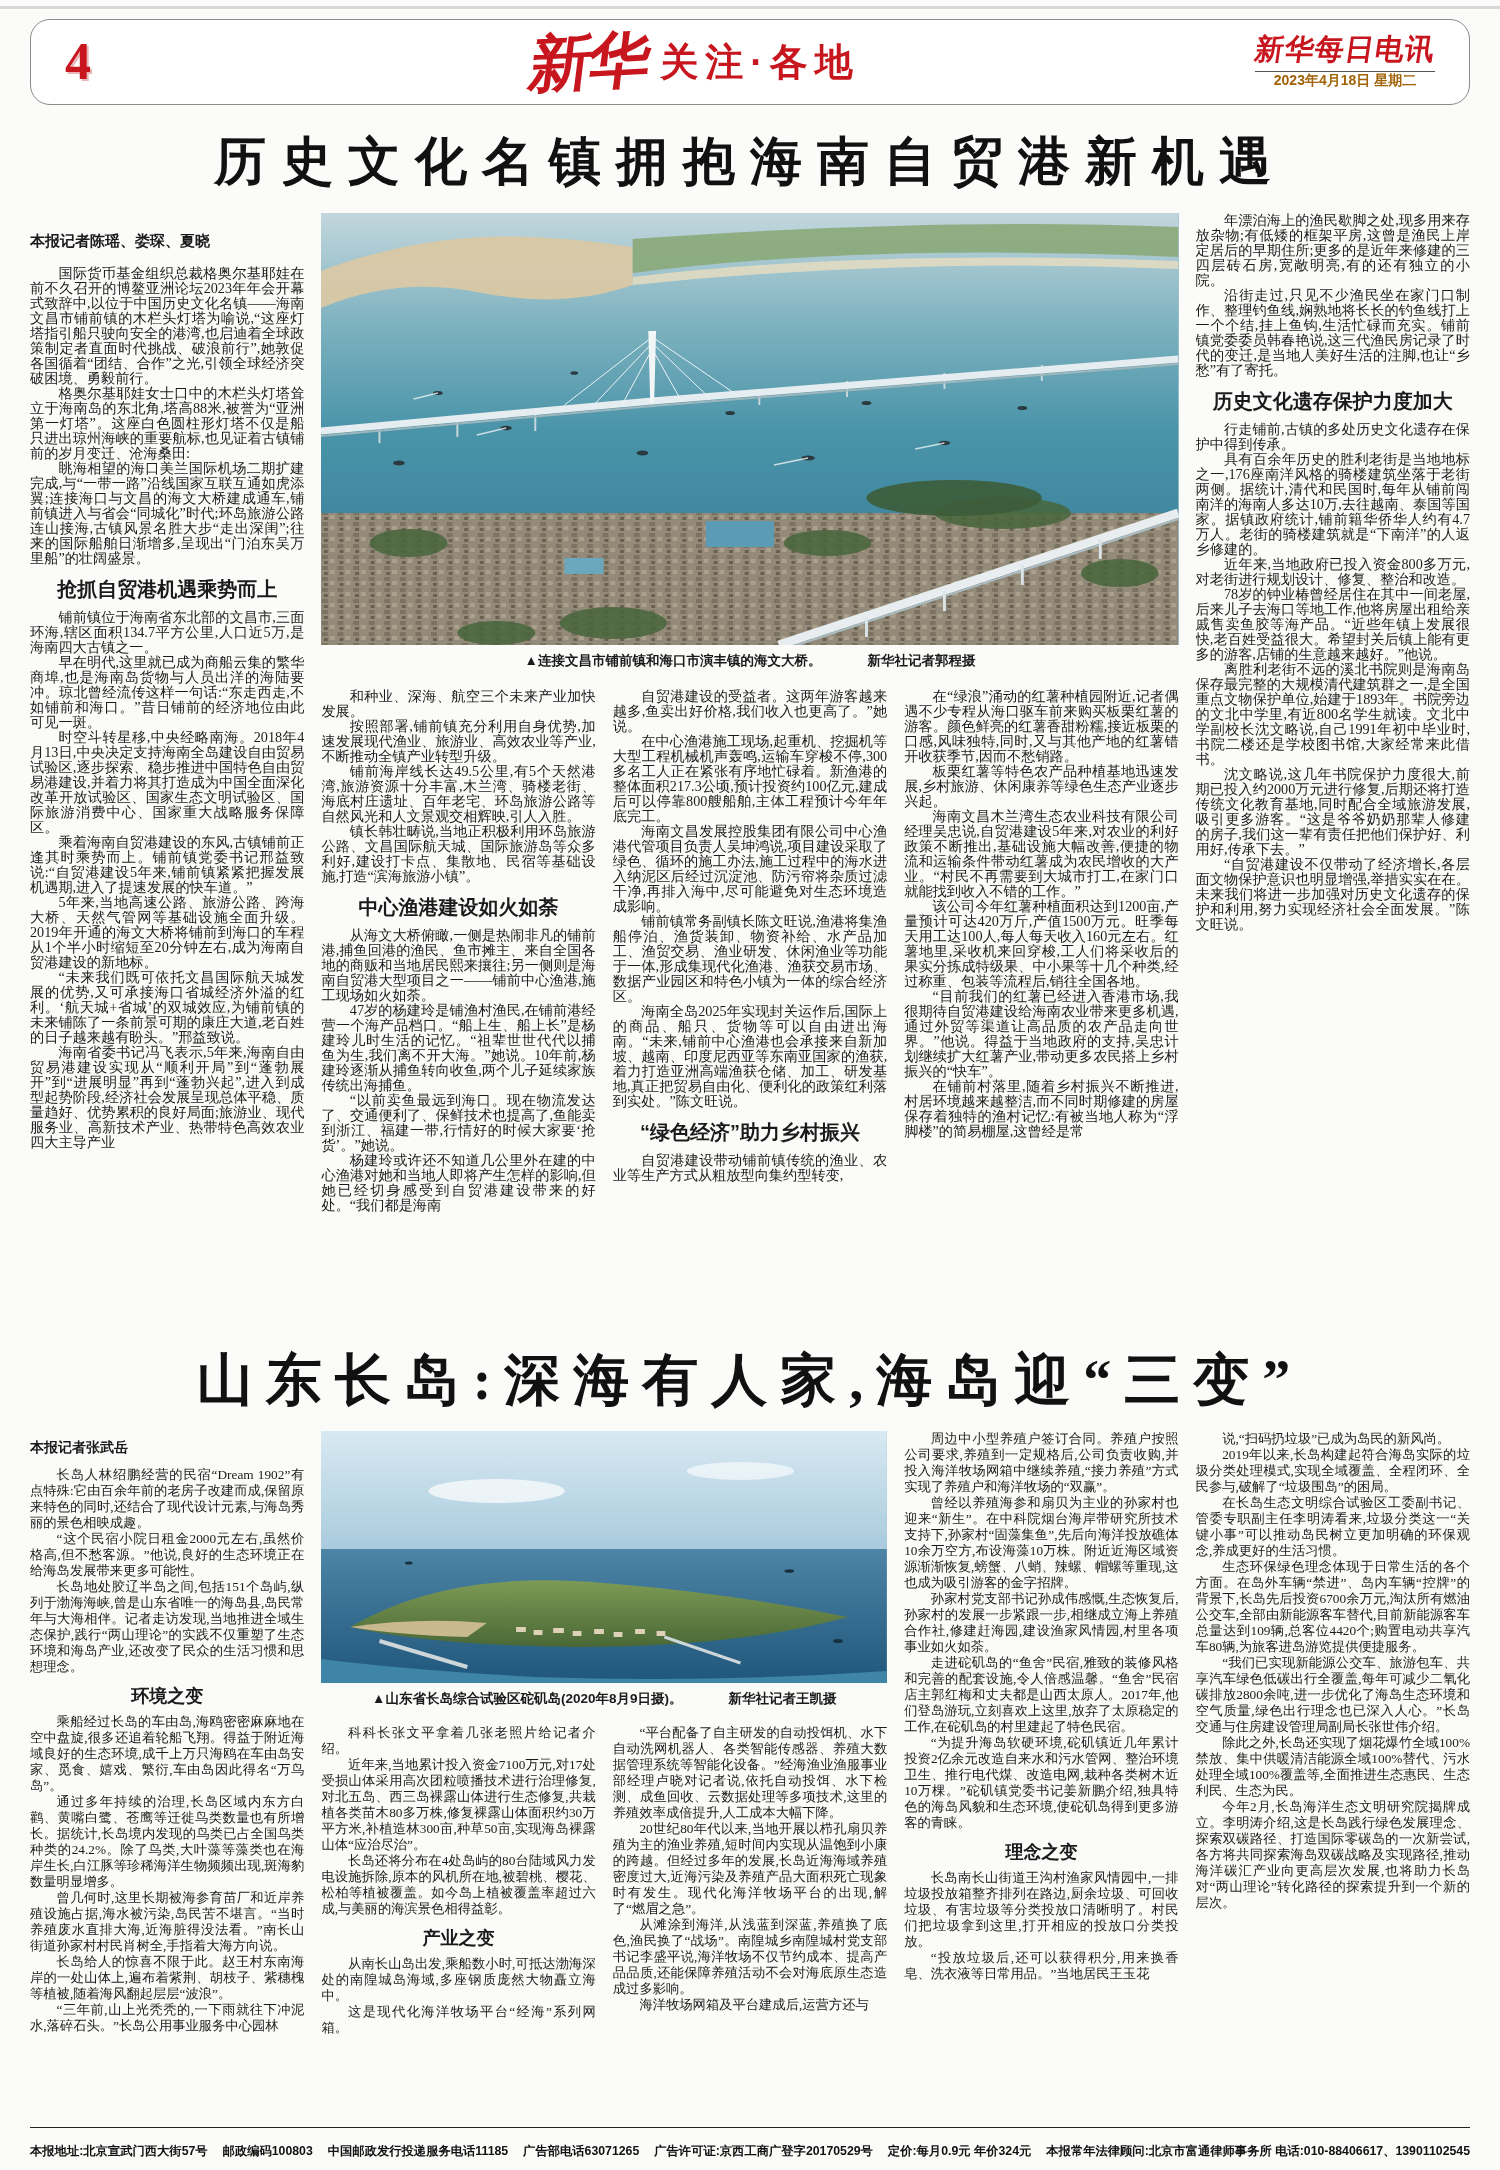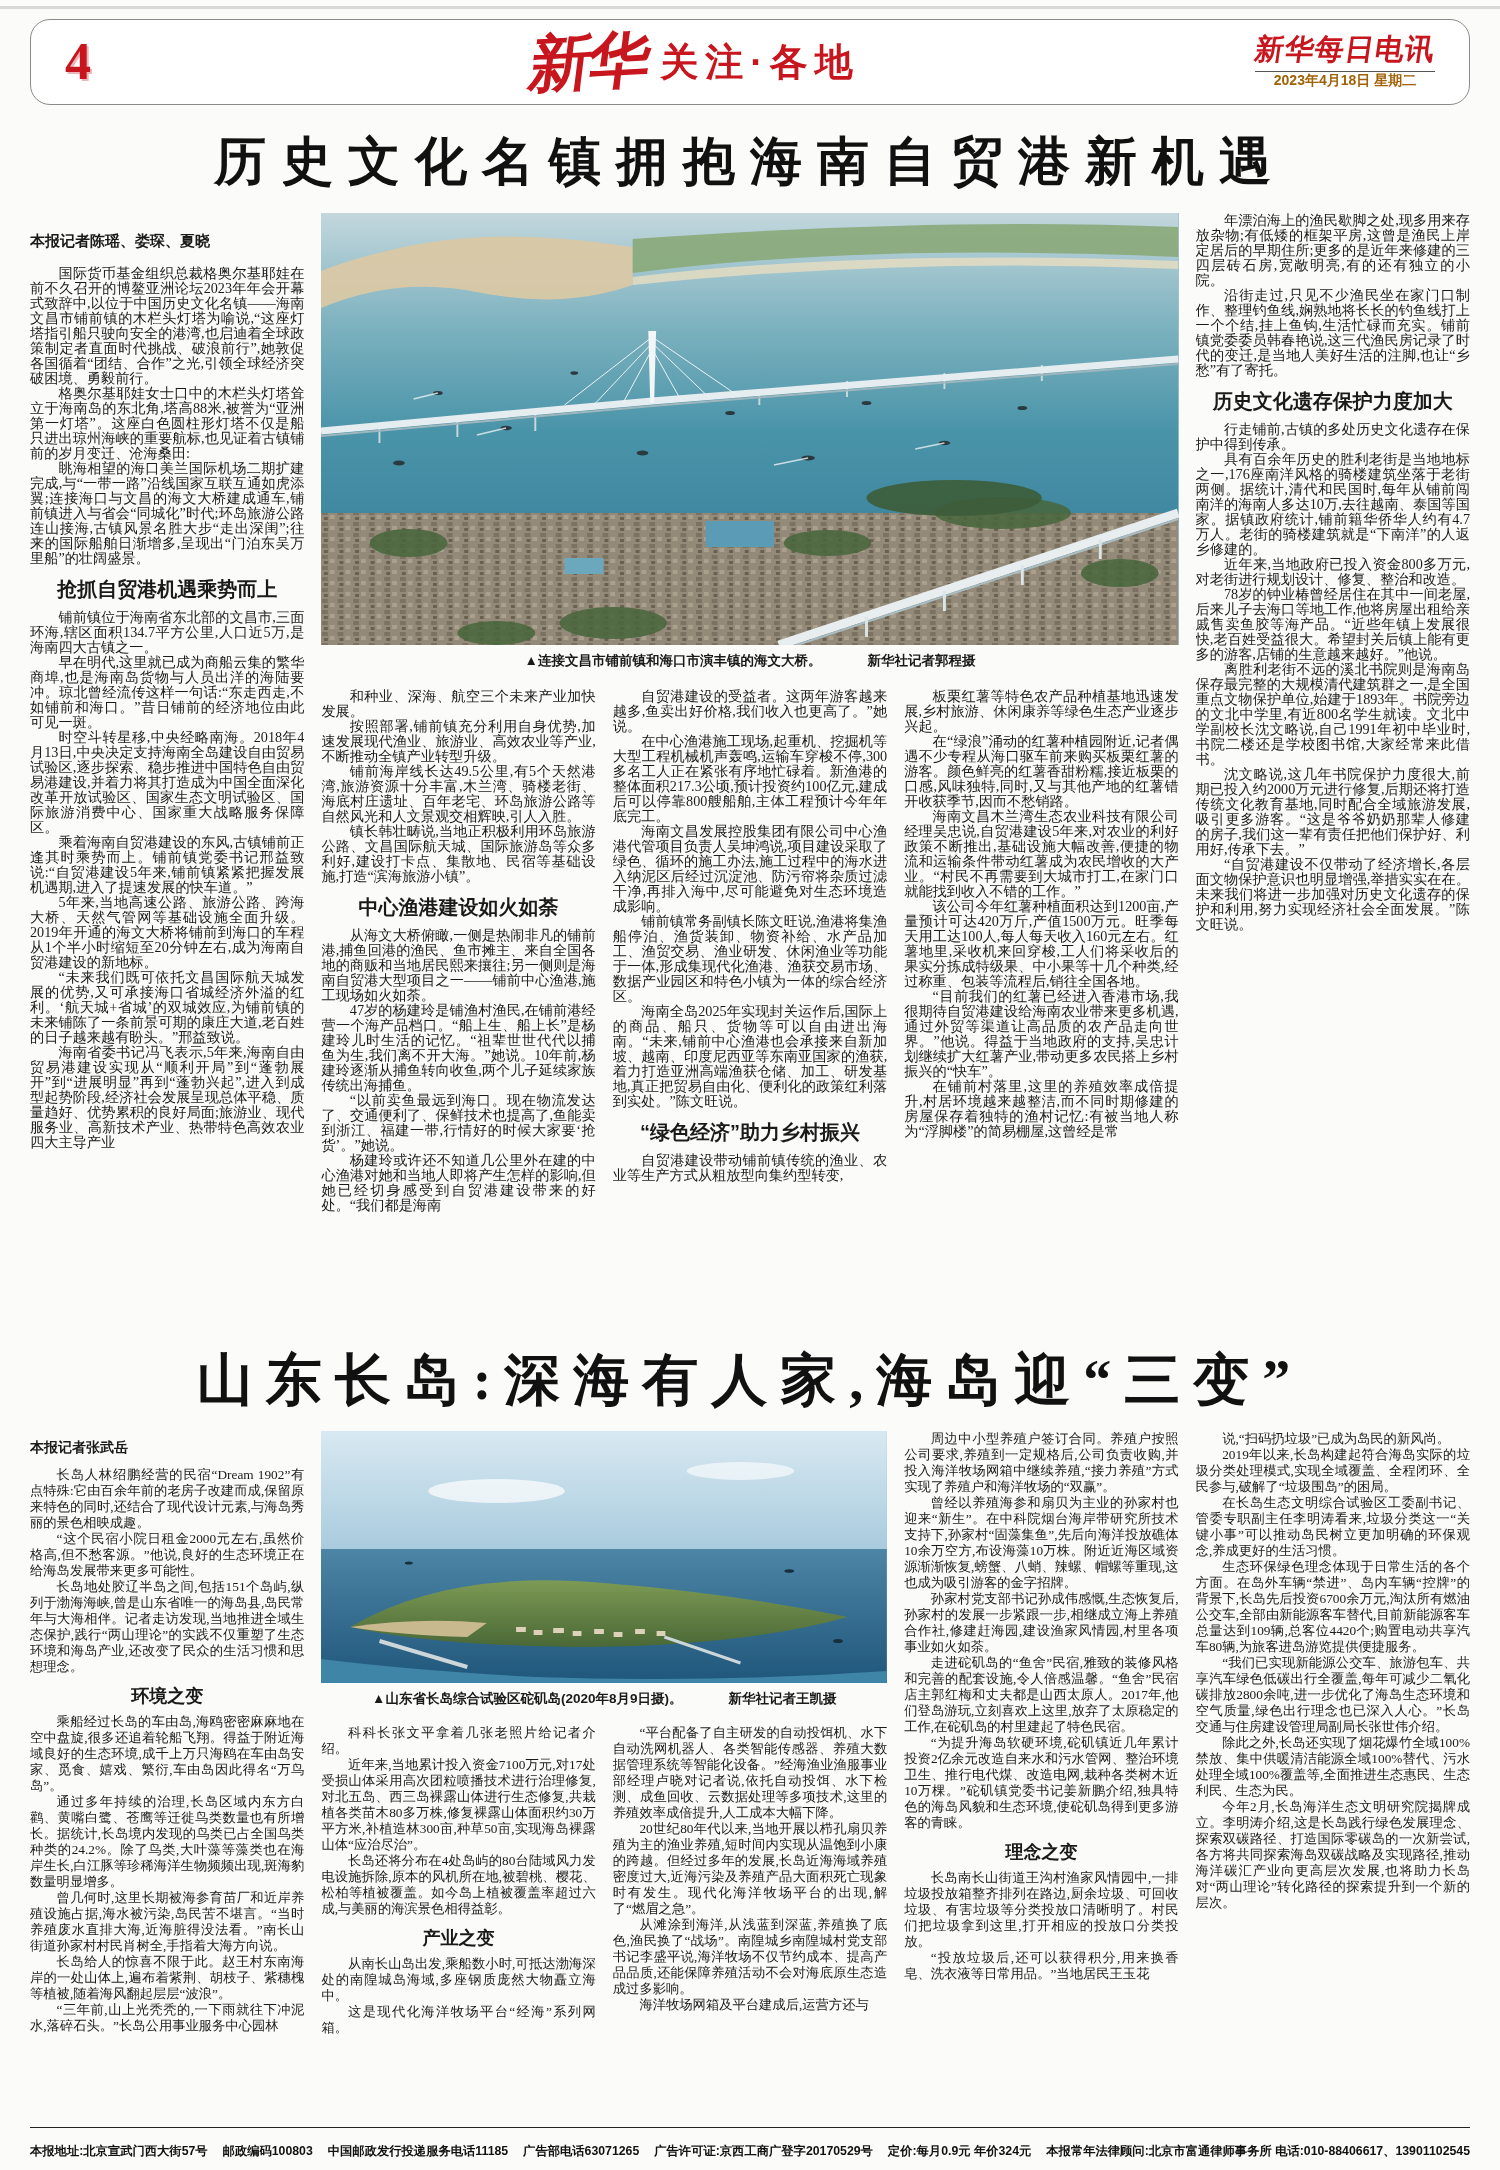--- a/index.html
+++ b/index.html
@@ -221,26 +221,26 @@
     <div class="col col-2">
       <p class="para">自贸港建设的受益者。这两年游客越来越多,鱼卖出好价格,我们收入也更高了。”她说。</p>
       <p class="para">在中心渔港施工现场,起重机、挖掘机等大型工程机械机声轰鸣,运输车穿梭不停,300多名工人正在紧张有序地忙碌着。新渔港的整体面积217.3公顷,预计投资约100亿元,建成后可以停靠800艘船舶,主体工程预计今年年底完工。</p>
       <p class="para">海南文昌发展控股集团有限公司中心渔港代管项目负责人吴坤鸿说,项目建设采取了绿色、循环的施工办法,施工过程中的海水进入纳泥区后经过沉淀池、防污帘将杂质过滤干净,再排入海中,尽可能避免对生态环境造成影响。</p>
       <p class="para">铺前镇常务副镇长陈文旺说,渔港将集渔船停泊、渔货装卸、物资补给、水产品加工、渔贸交易、渔业研发、休闲渔业等功能于一体,形成集现代化渔港、渔获交易市场、数据产业园区和特色小镇为一体的综合经济区。</p>
       <p class="para">海南全岛2025年实现封关运作后,国际上的商品、船只、货物等可以自由进出海南。“未来,铺前中心渔港也会承接来自新加坡、越南、印度尼西亚等东南亚国家的渔获,着力打造亚洲高端渔获仓储、加工、研发基地,真正把贸易自由化、便利化的政策红利落到实处。”陈文旺说。</p>
       <h3 class="crosshead">“绿色经济”助力乡村振兴</h3>
       <p class="para">自贸港建设带动铺前镇传统的渔业、农业等生产方式从粗放型向集约型转变,</p>
     </div>
     <div class="col col-3">
+      <p class="para">在“绿浪”涌动的红薯种植园附近,记者偶遇不少专程从海口驱车前来购买板栗红薯的游客。颜色鲜亮的红薯香甜粉糯,接近板栗的口感,风味独特,同时,又与其他产地的红薯错开收获季节,因而不愁销路。</p>
       <p class="para">板栗红薯等特色农产品种植基地迅速发展,乡村旅游、休闲康养等绿色生态产业逐步兴起。</p>
-      <p class="para">在“绿浪”涌动的红薯种植园附近,记者偶遇不少专程从海口驱车前来购买板栗红薯的游客。颜色鲜亮的红薯香甜粉糯,接近板栗的口感,风味独特,同时,又与其他产地的红薯错开收获季节,因而不愁销路。</p>
       <p class="para">海南文昌木兰湾生态农业科技有限公司经理吴忠说,自贸港建设5年来,对农业的利好政策不断推出,基础设施大幅改善,便捷的物流和运输条件带动红薯成为农民增收的大产业。“村民不再需要到大城市打工,在家门口就能找到收入不错的工作。”</p>
       <p class="para">该公司今年红薯种植面积达到1200亩,产量预计可达420万斤,产值1500万元。旺季每天用工达100人,每人每天收入160元左右。红薯地里,采收机来回穿梭,工人们将采收后的果实分拣成特级果、中小果等十几个种类,经过称重、包装等流程后,销往全国各地。</p>
       <p class="para">“目前我们的红薯已经进入香港市场,我很期待自贸港建设给海南农业带来更多机遇,通过外贸等渠道让高品质的农产品走向世界。”他说。得益于当地政府的支持,吴忠计划继续扩大红薯产业,带动更多农民搭上乡村振兴的“快车”。</p>
-      <p class="para">在铺前村落里,这里的养殖效率成倍提升,村居环境越来越整洁,而不同时期修建的房屋保存着独特的渔村记忆:有被当地人称为“浮脚楼”的简易棚屋,这曾经是常</p>
+      <p class="para">在铺前村落里,随着乡村振兴不断推进,村居环境越来越整洁,而不同时期修建的房屋保存着独特的渔村记忆:有被当地人称为“浮脚楼”的简易棚屋,这曾经是常</p>
     </div>
     <div class="col col-4">
       <p class="para">年漂泊海上的渔民歇脚之处,现多用来存放杂物;有低矮的框架平房,这曾是渔民上岸定居后的早期住所;更多的是近年来修建的三四层砖石房,宽敞明亮,有的还有独立的小院。</p>
       <p class="para">沿街走过,只见不少渔民坐在家门口制作、整理钓鱼线,娴熟地将长长的钓鱼线打上一个个结,挂上鱼钩,生活忙碌而充实。铺前镇党委委员韩春艳说,这三代渔民房记录了时代的变迁,是当地人美好生活的注脚,也让“乡愁”有了寄托。</p>
       <h3 class="crosshead">历史文化遗存保护力度加大</h3>
       <p class="para">行走铺前,古镇的多处历史文化遗存在保护中得到传承。</p>
       <p class="para">具有百余年历史的胜利老街是当地地标之一,176座南洋风格的骑楼建筑坐落于老街两侧。据统计,清代和民国时,每年从铺前闯南洋的海南人多达10万,去往越南、泰国等国家。据镇政府统计,铺前籍华侨华人约有4.7万人。老街的骑楼建筑就是“下南洋”的人返乡修建的。</p>
       <p class="para">近年来,当地政府已投入资金800多万元,对老街进行规划设计、修复、整治和改造。</p>
       <p class="para">78岁的钟业椿曾经居住在其中一间老屋,后来儿子去海口等地工作,他将房屋出租给亲戚售卖鱼胶等海产品。“近些年镇上发展很快,老百姓受益很大。希望封关后镇上能有更多的游客,店铺的生意越来越好。”他说。</p>
       <p class="para">离胜利老街不远的溪北书院则是海南岛保存最完整的大规模清代建筑群之一,是全国重点文物保护单位,始建于1893年。书院旁边的文北中学里,有近800名学生就读。文北中学副校长沈文略说,自己1991年初中毕业时,书院二楼还是学校图书馆,大家经常来此借书。</p>

